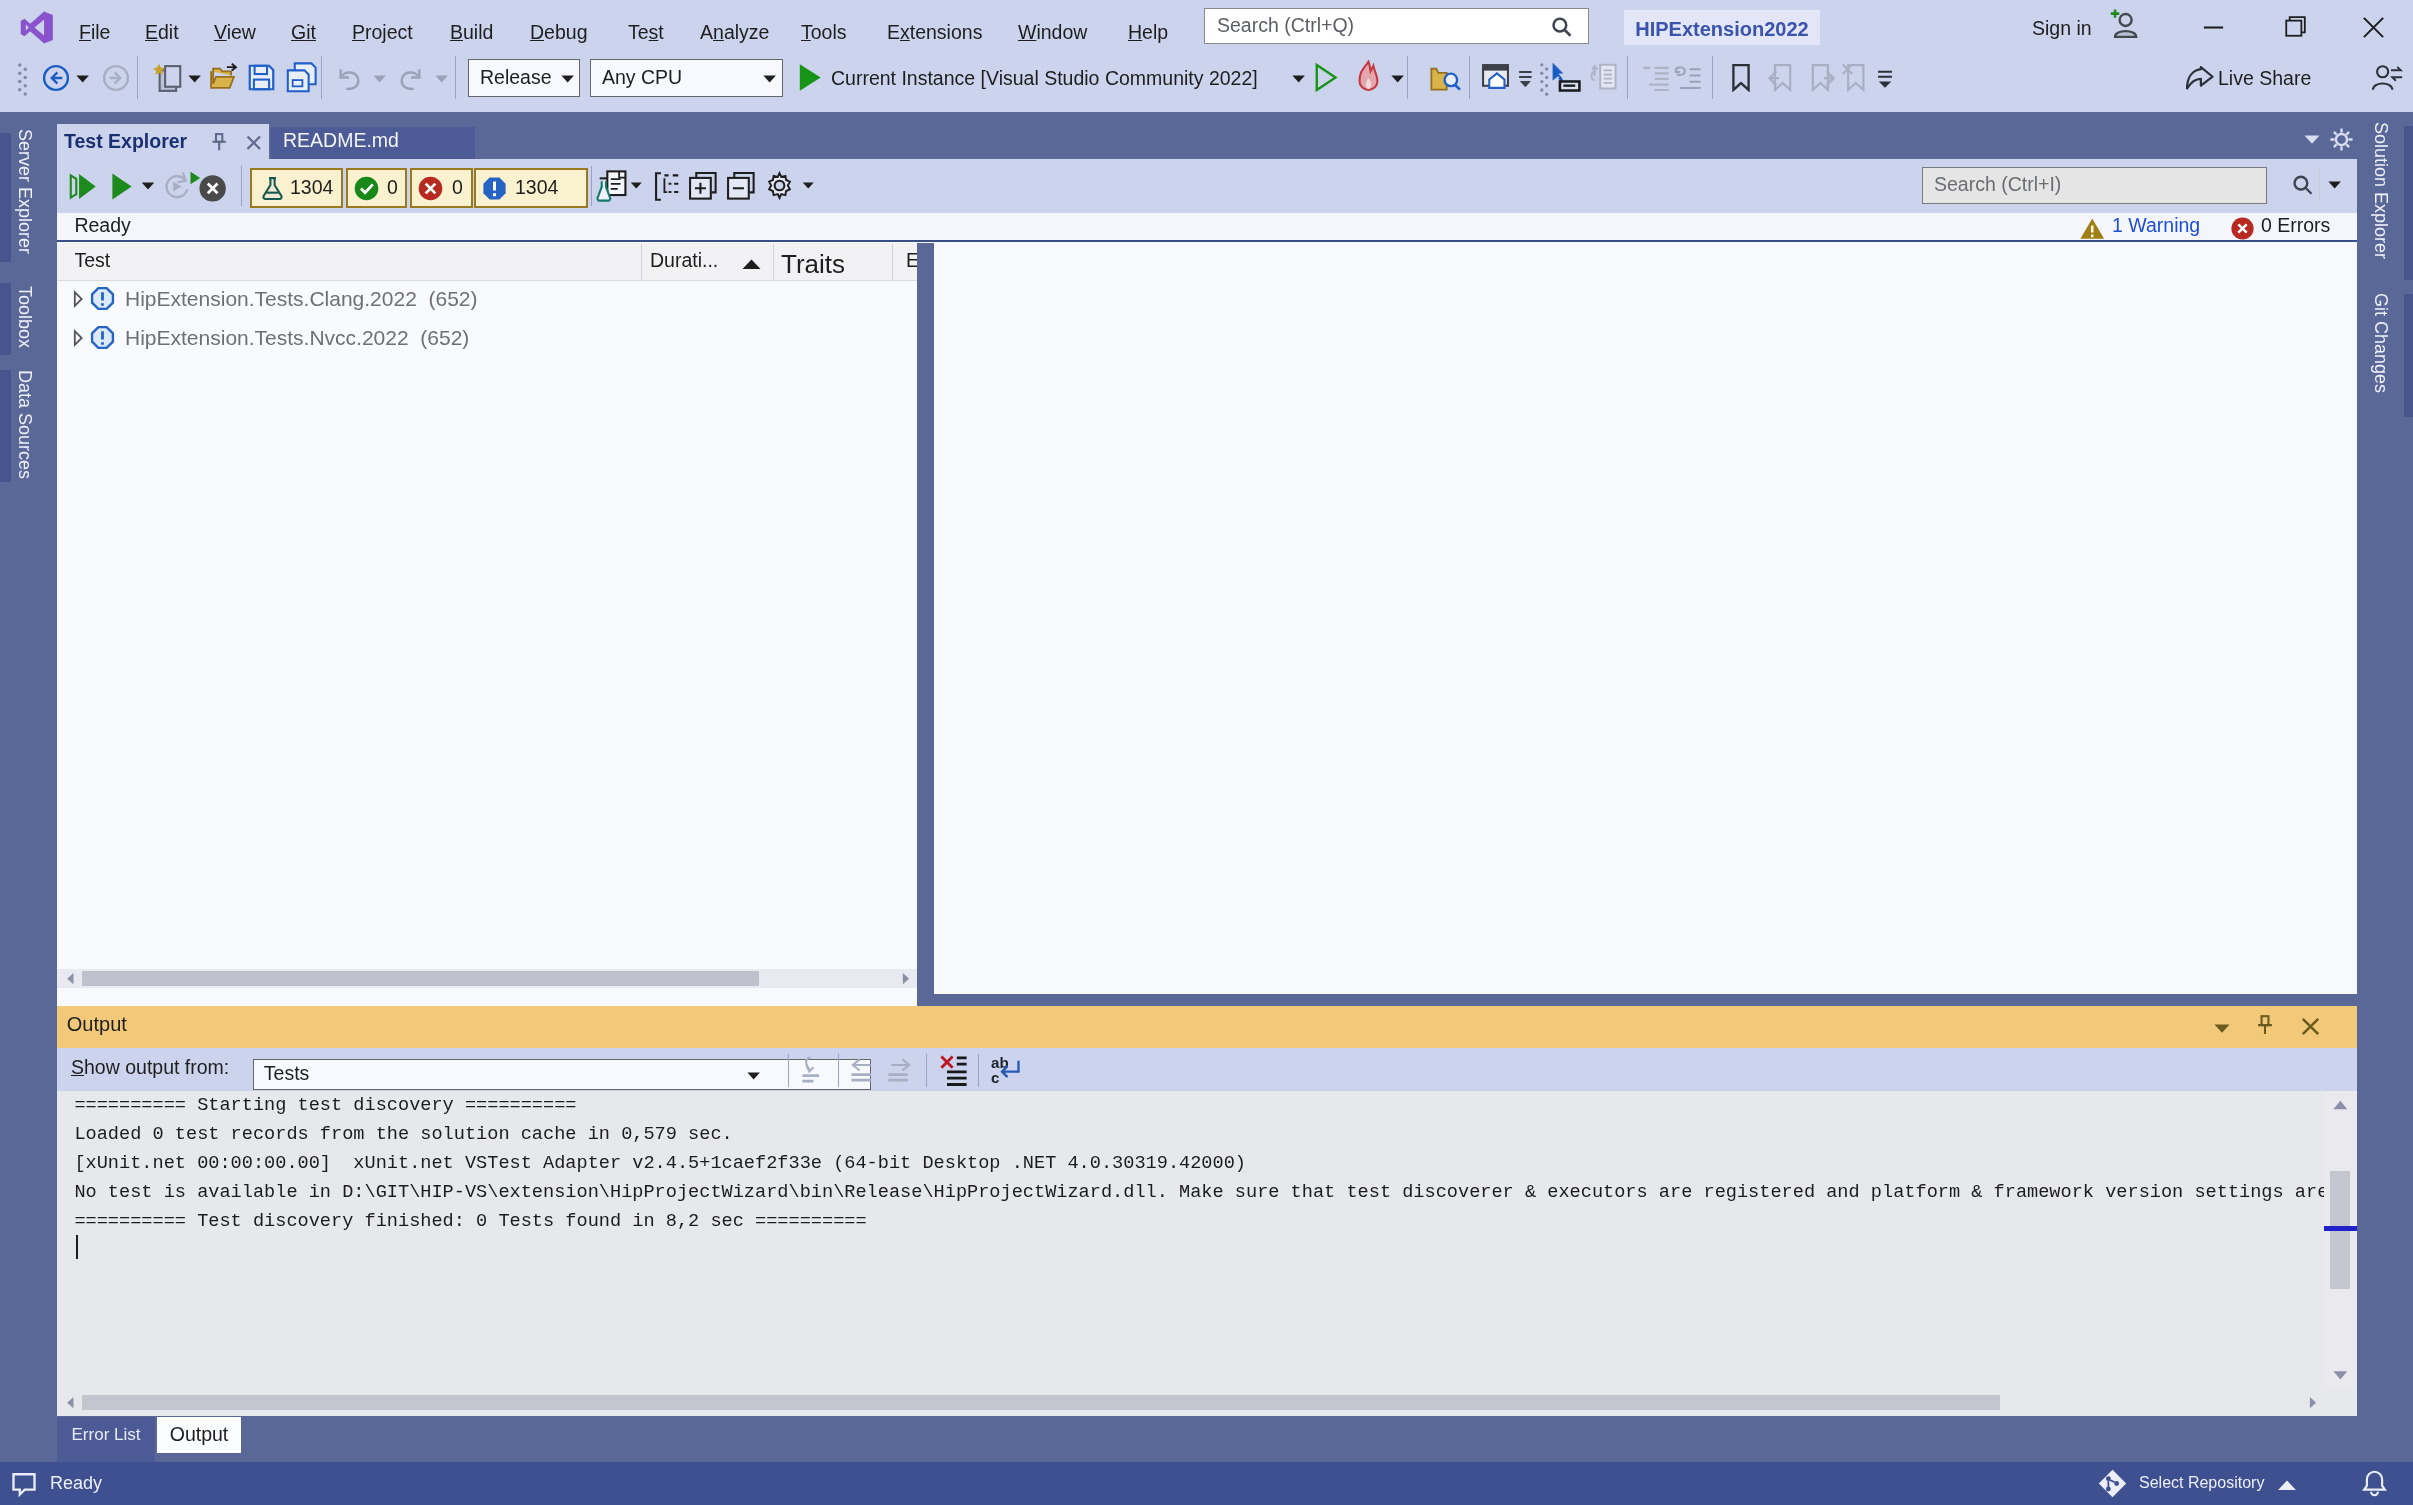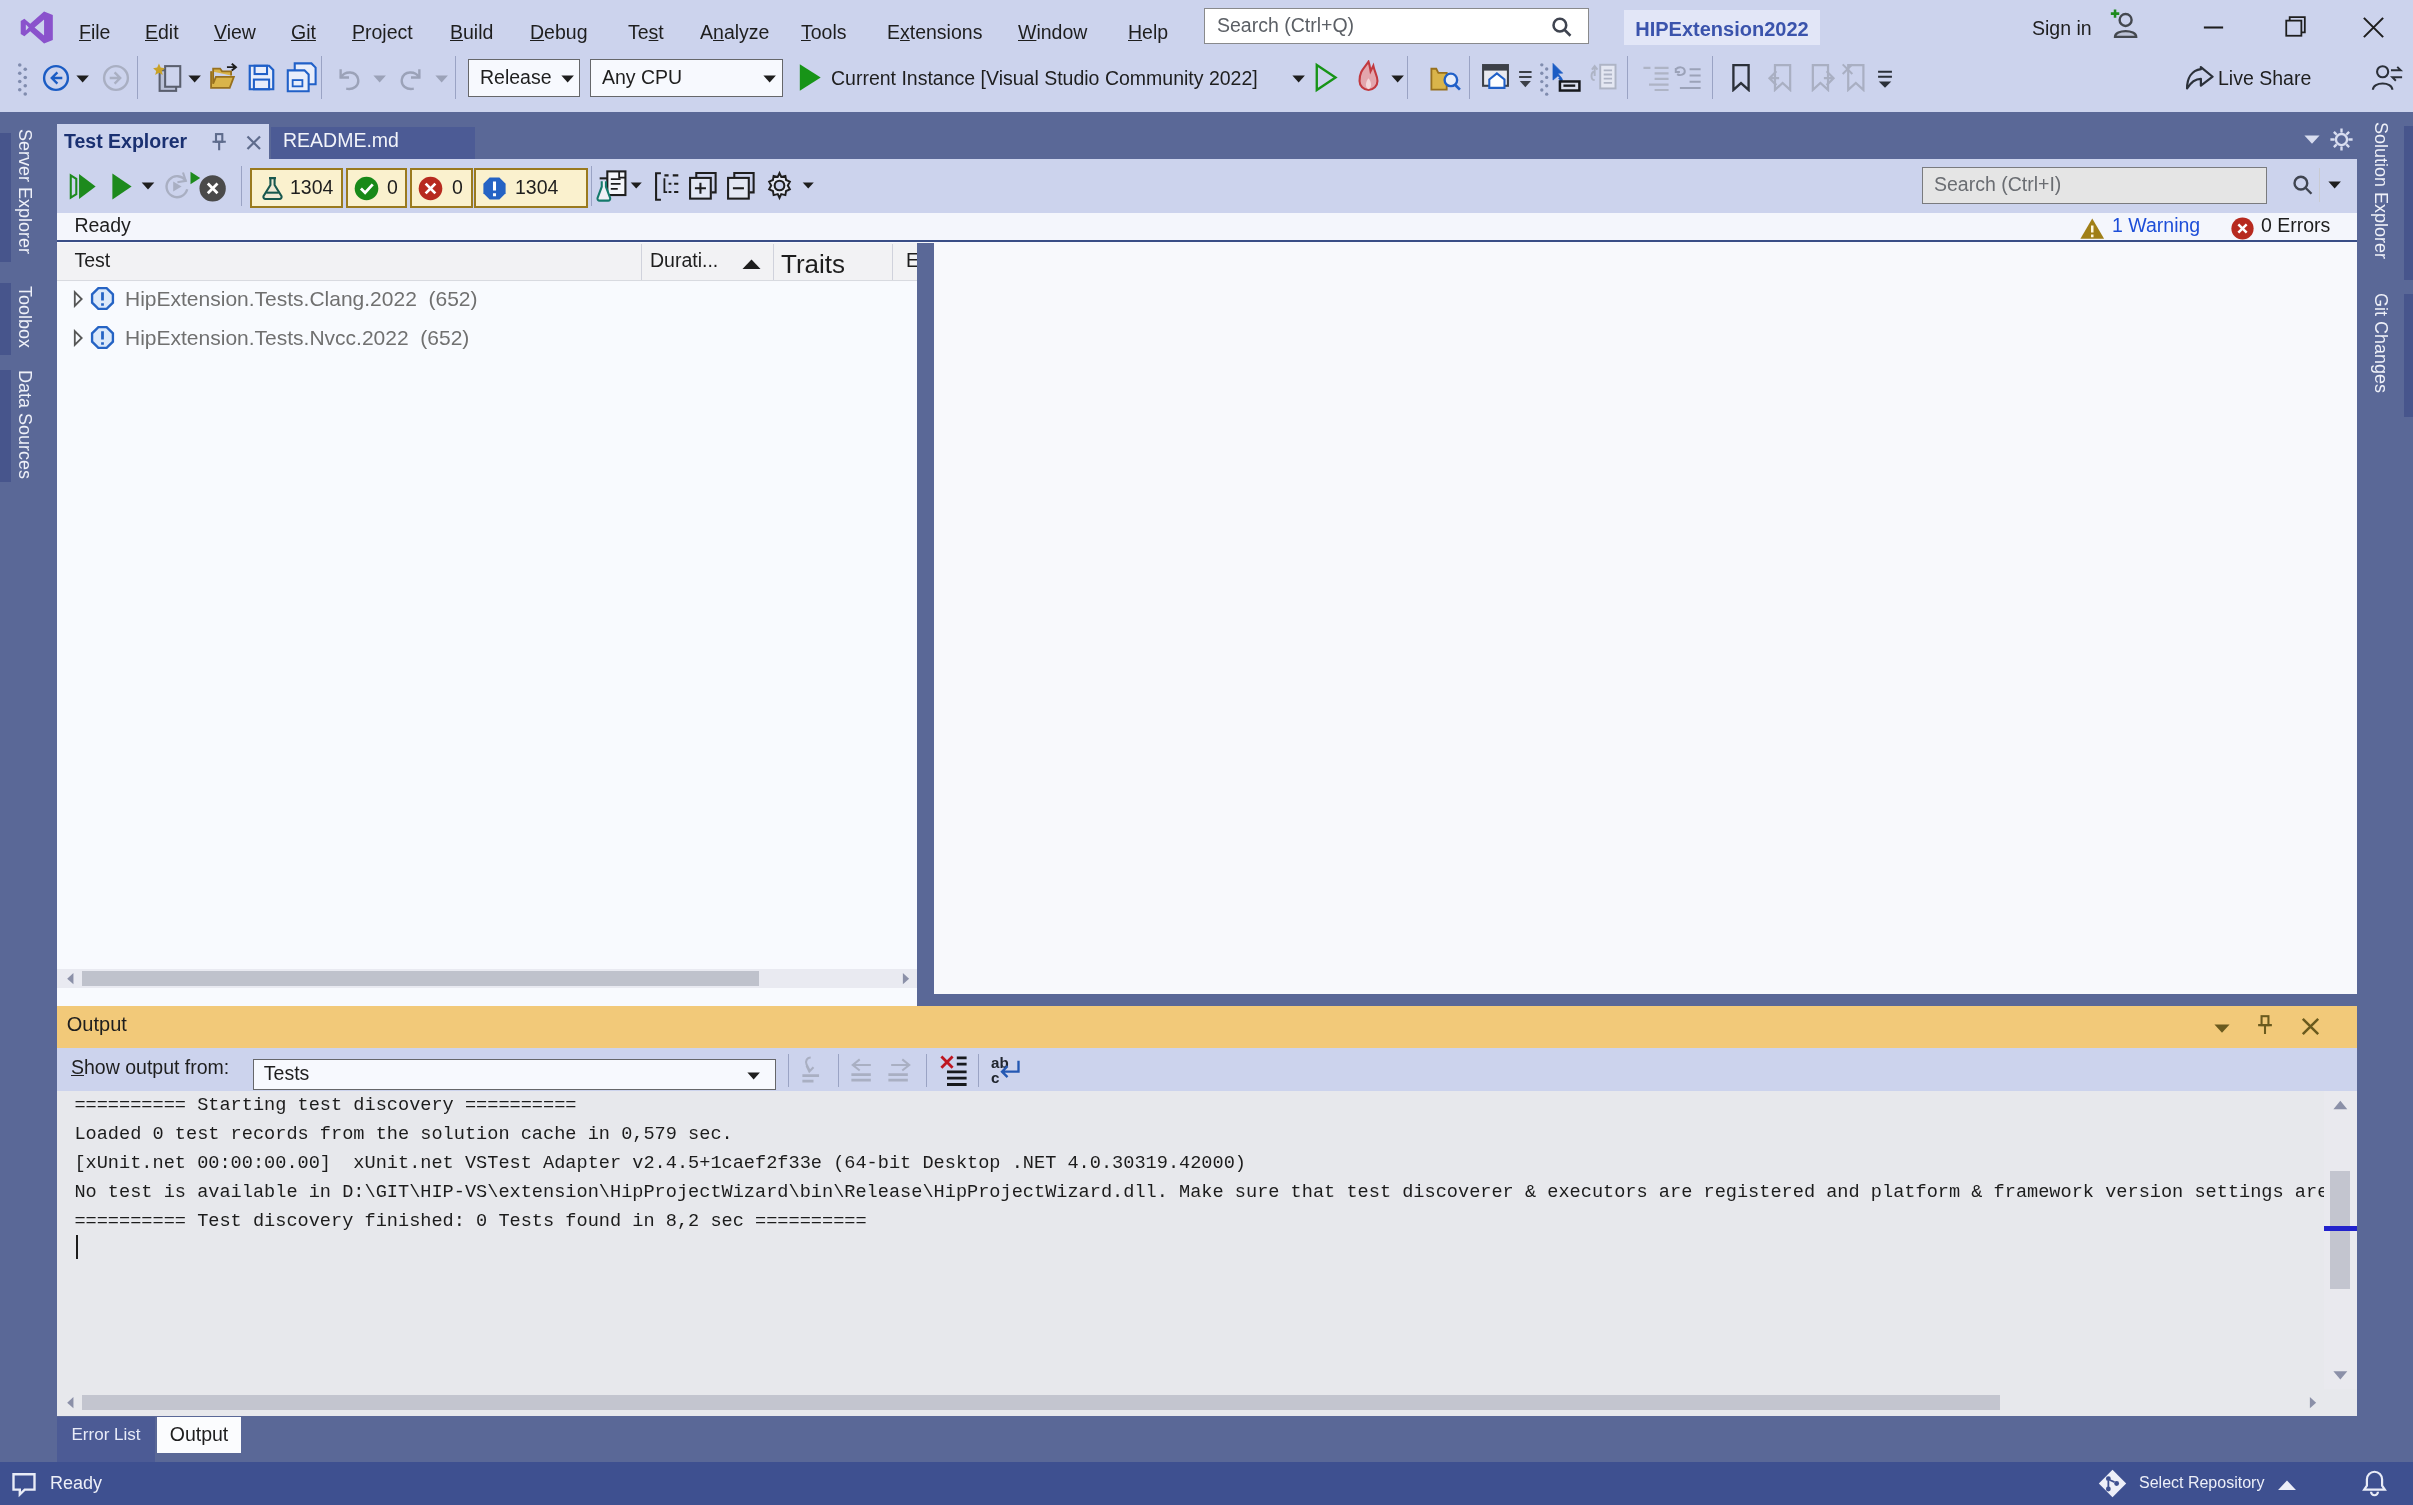--- a/index.html
+++ b/index.html
@@ -481,21 +481,21 @@
         <path d="M6 16 h20 M16 16 v13"></path>
       </g>
     </svg>
     <svg class="abs" style="left:2243px;top:9.8px;" width="21" height="21" viewBox="0 0 30 30">
         <path d="M4 4 L26 26 M26 4 L4 26" stroke="#6A5A1E" stroke-width="3.6"></path>
       </svg>
   </div>
 
   <div class="abs" style="left:0;top:42px;width:2300px;height:43px;background:#CCD3ED;">
     <span class="abs" style="left:14px;top:7.7px;font-size:19.5px;color:#1E1E1E;"><u>S</u>how output from:</span>
-    <div class="abs" style="left:196px;top:11px;width:523px;height:31px;background:#F7F9FE;border:1.4px solid #66676A;">
+    <div class="abs" style="left:196px;top:11px;width:618px;height:31px;background:#F7F9FE;border:1.4px solid #66676A;">
       <span class="abs" style="left:9.8px;top:2.1px;font-size:19.5px;color:#1E1E1E;">Tests</span>
       <svg class="abs" style="left:492px;top:10.5px;" width="15.3" height="9.8" viewBox="0 0 22 14">
           <path d="M2 2 L11 12 L20 2 Z" fill="#1E1E1E"></path>
         </svg>
     </div>
     <div class="vsep" style="left:731px;top:5.6px;height:33px;"></div>
     <svg class="abs" style="left:744px;top:8.4px;" width="25" height="28" viewBox="0 0 36 40">
       <path d="M14 2 C8 2 6 8 8 12 L12 20 M8 14 l4 8 6 -6" fill="none" stroke="#A9AFC2" stroke-width="3"></path>
       <path d="M2 28 h24 M2 36 h16" stroke="#A9AFC2" stroke-width="4"></path>
     </svg>

